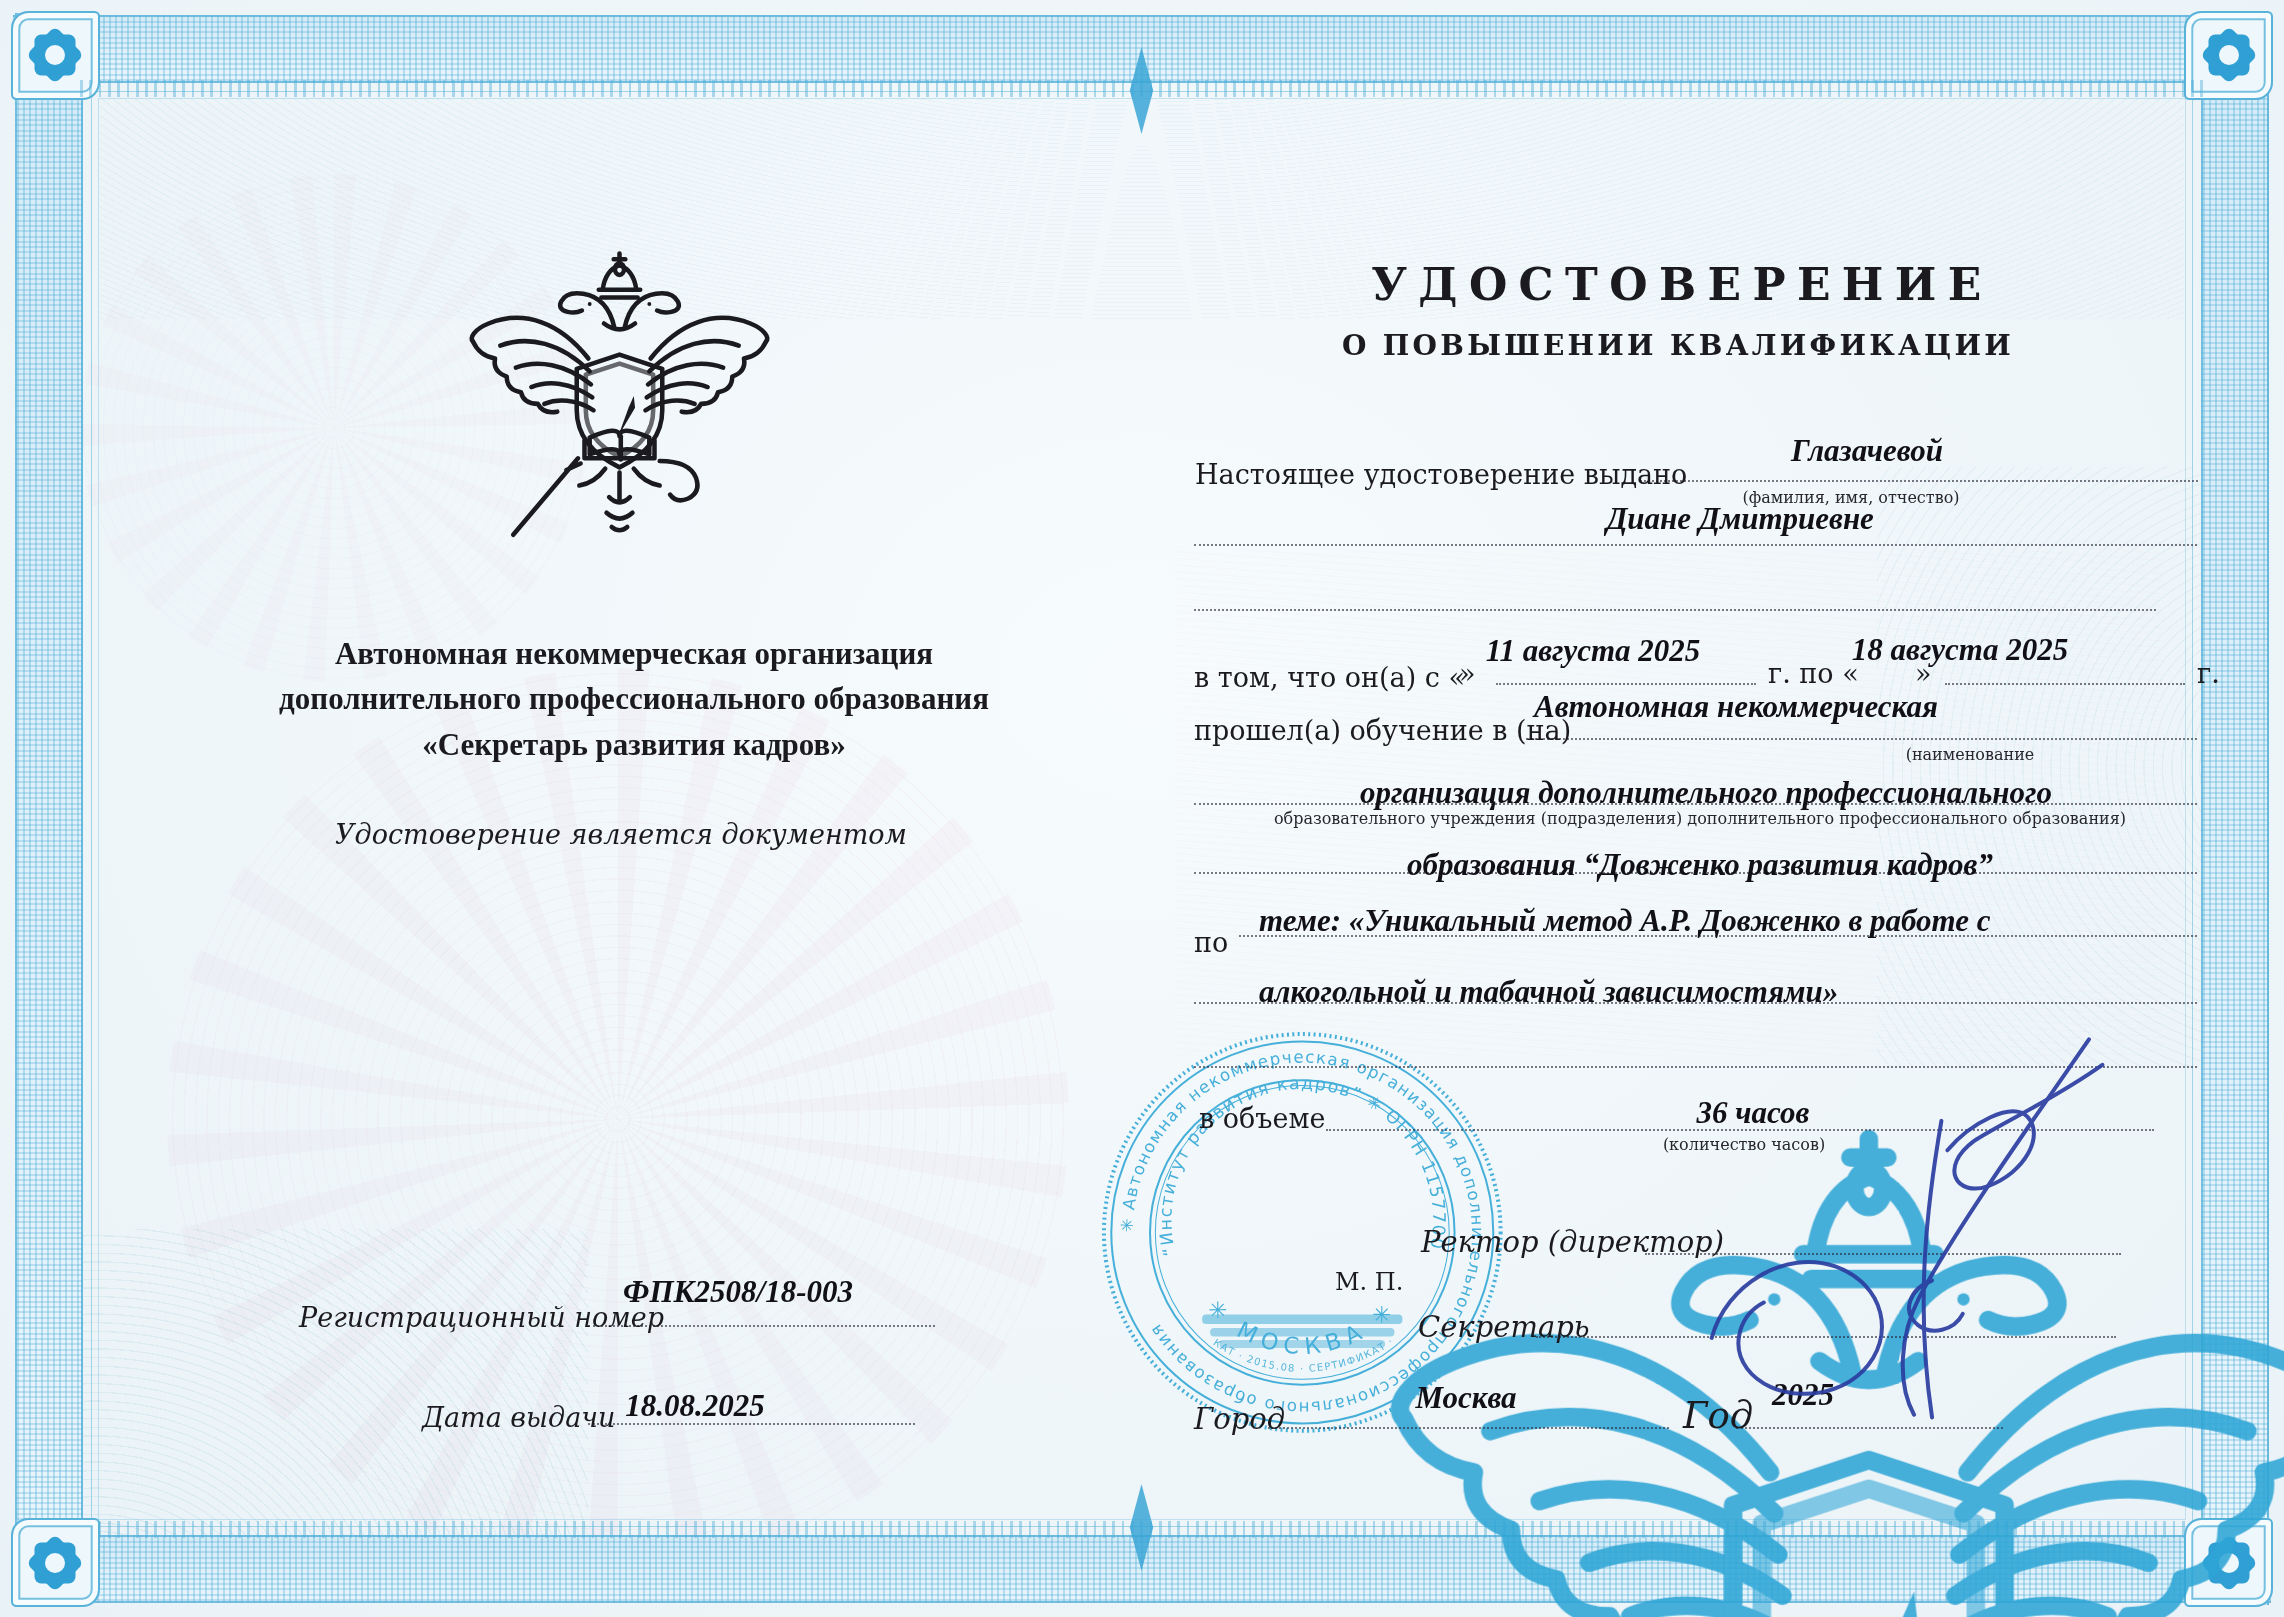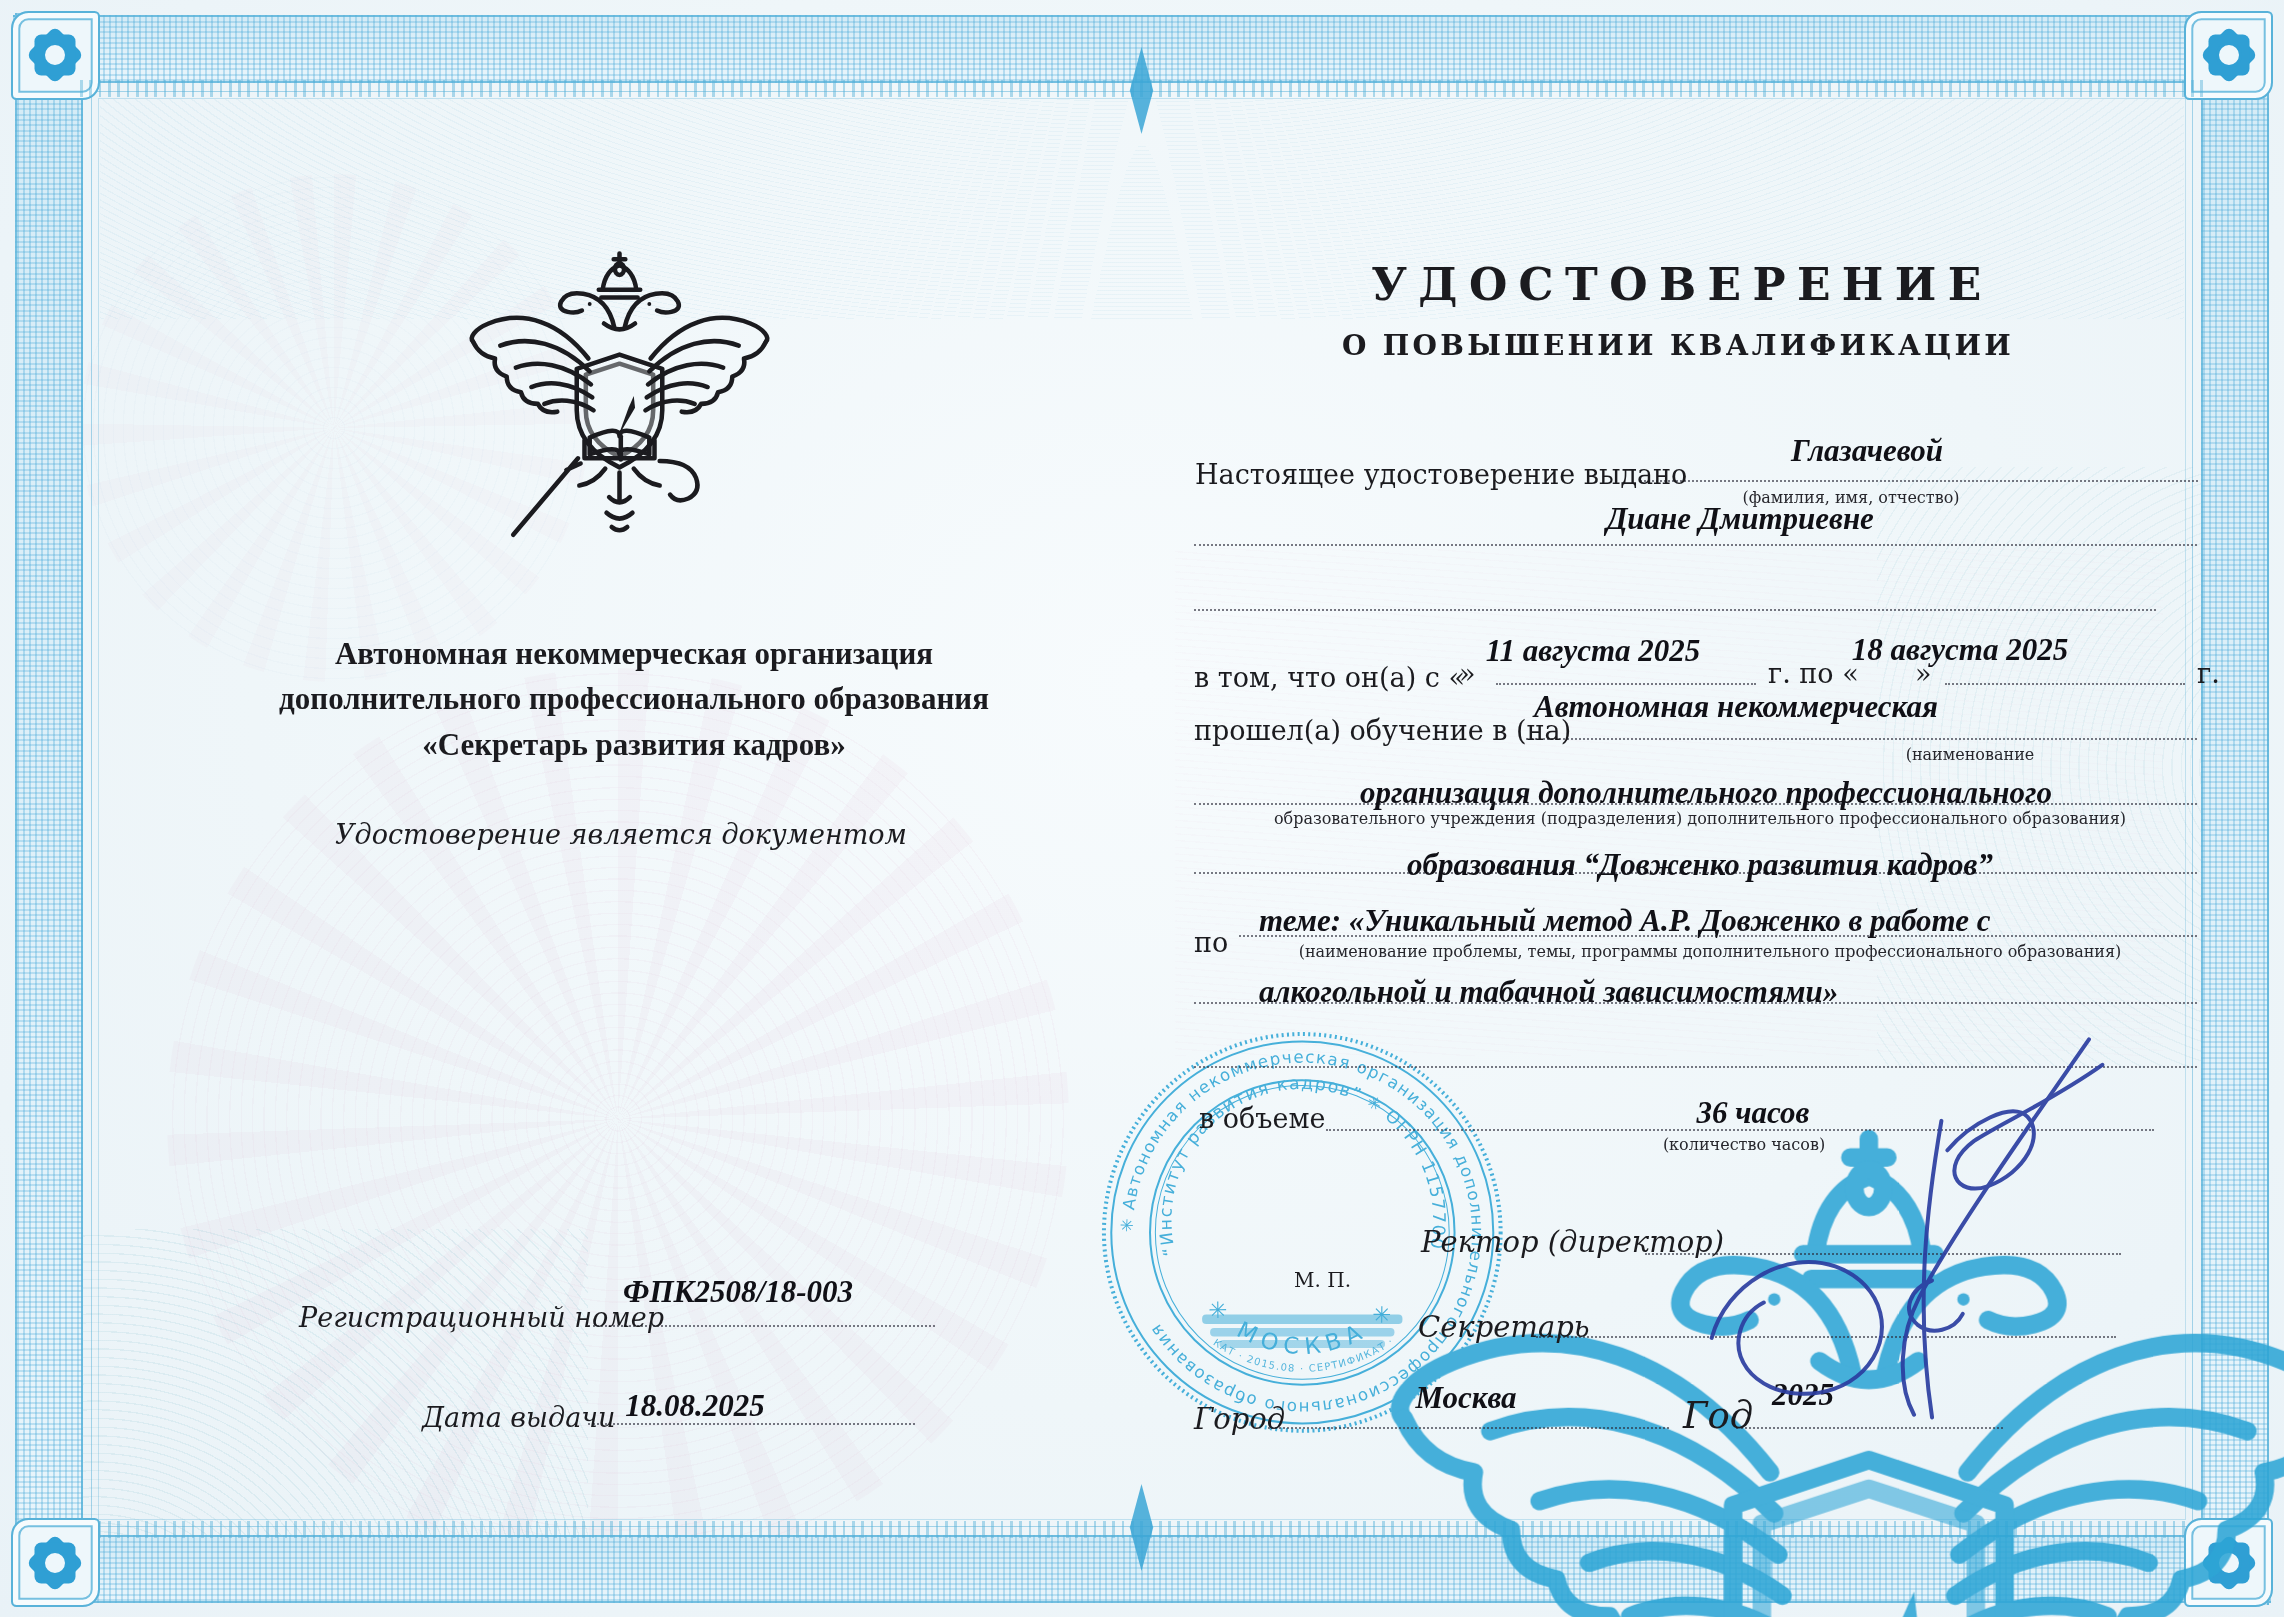--- a/index.html
+++ b/index.html
@@ -55,21 +55,21 @@
   .cx{transform:translateX(-50%);}
   .lbl{font-size:27px;}
   .lbl-it{font-size:27px;font-style:italic;}
   .val{font-family:"Liberation Serif",serif;font-style:italic;font-weight:700;font-size:31px;color:#101016;}
   .cap{font-size:16px;color:#26262c;}
   .dl{position:absolute;height:0;border-bottom:2px dotted rgba(40,40,55,.62);z-index:4;}
   .org{font-family:"Liberation Serif",serif;font-weight:700;font-size:31px;}
   .note{font-style:italic;font-size:27px;}
   .title1{font-weight:700;font-size:44px;letter-spacing:11.4px;}
   .title2{font-weight:700;font-size:28px;letter-spacing:3.3px;}
-  .mp{font-size:20px;z-index:7;}
+  .mp{font-size:24px;z-index:7;margin-left:41px;}
   .emblem-svg{position:absolute;left:451px;top:240px;width:337px;height:307px;z-index:5;}
   .stamp-svg{position:absolute;left:0;top:0;width:2284px;height:1618px;z-index:4;pointer-events:none;}
   .sig-svg{position:absolute;left:0;top:0;width:2284px;height:1618px;z-index:6;pointer-events:none;}
 </style>
 </head>
 <body>
 
 <div class="page">
 
   <div class="wm rose1"></div>
@@ -224,21 +224,20 @@
   <div class="t val cx" style="left:1706px;top:775px">организация дополнительного профессионального</div>
   <div class="dl" style="left:1194px;top:803px;width:1003px"></div>
   <div class="t cap cx" style="left:1700px;top:809px">образовательного учреждения (подразделения) дополнительного профессионального образования)</div>
 
   <div class="t val cx" style="left:1700px;top:847px">образования “Довженко развития кадров”</div>
   <div class="dl" style="left:1194px;top:872px;width:1003px"></div>
 
   <div class="t lbl" style="left:1194px;top:927px">по</div>
   <div class="t val" style="left:1259px;top:903px">теме: «Уникальный метод А.Р. Довженко в работе с</div>
   <div class="dl" style="left:1239px;top:935px;width:958px"></div>
-  <div class="t cap cx" style="left:1710px;top:942px">(наименование проблемы, темы, программы дополнительного профессионального образования)</div>
 
   <div class="t val" style="left:1259px;top:974px">алкогольной и табачной зависимостями»</div>
   <div class="dl" style="left:1194px;top:1002px;width:1003px"></div>
 
   <div class="dl" style="left:1194px;top:1066px;width:1003px"></div>
 
   <div class="t lbl" style="left:1199px;top:1103px">в объеме</div>
   <div class="t val cx" style="left:1753px;top:1095px">36 часов</div>
   <div class="dl" style="left:1326px;top:1129px;width:828px"></div>
   <div class="t cap cx" style="left:1744px;top:1135px">(количество часов)</div>

